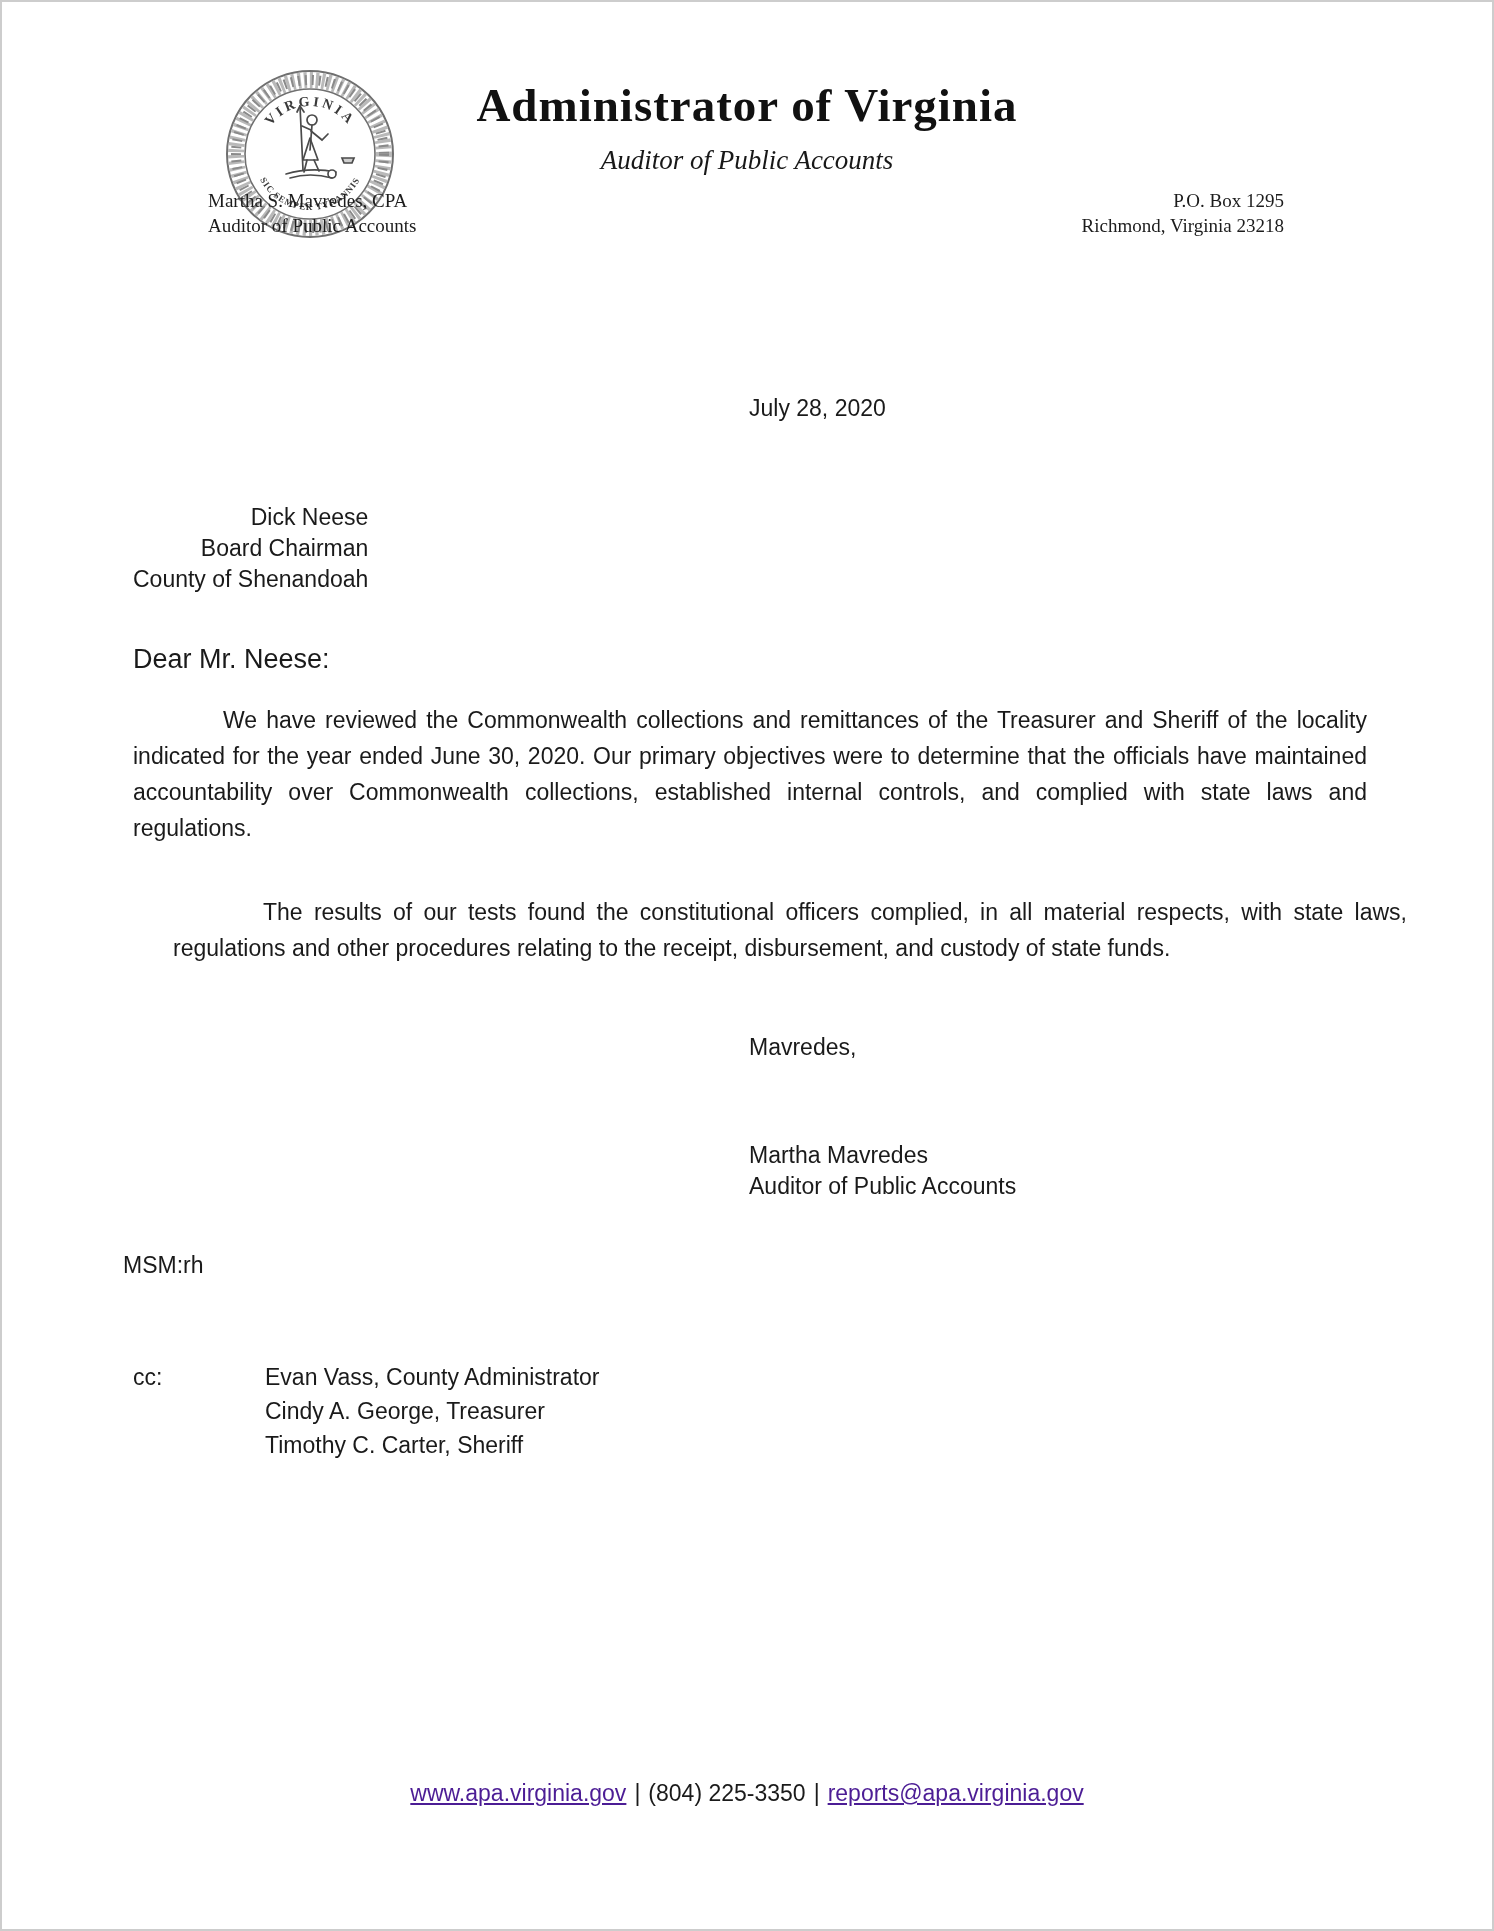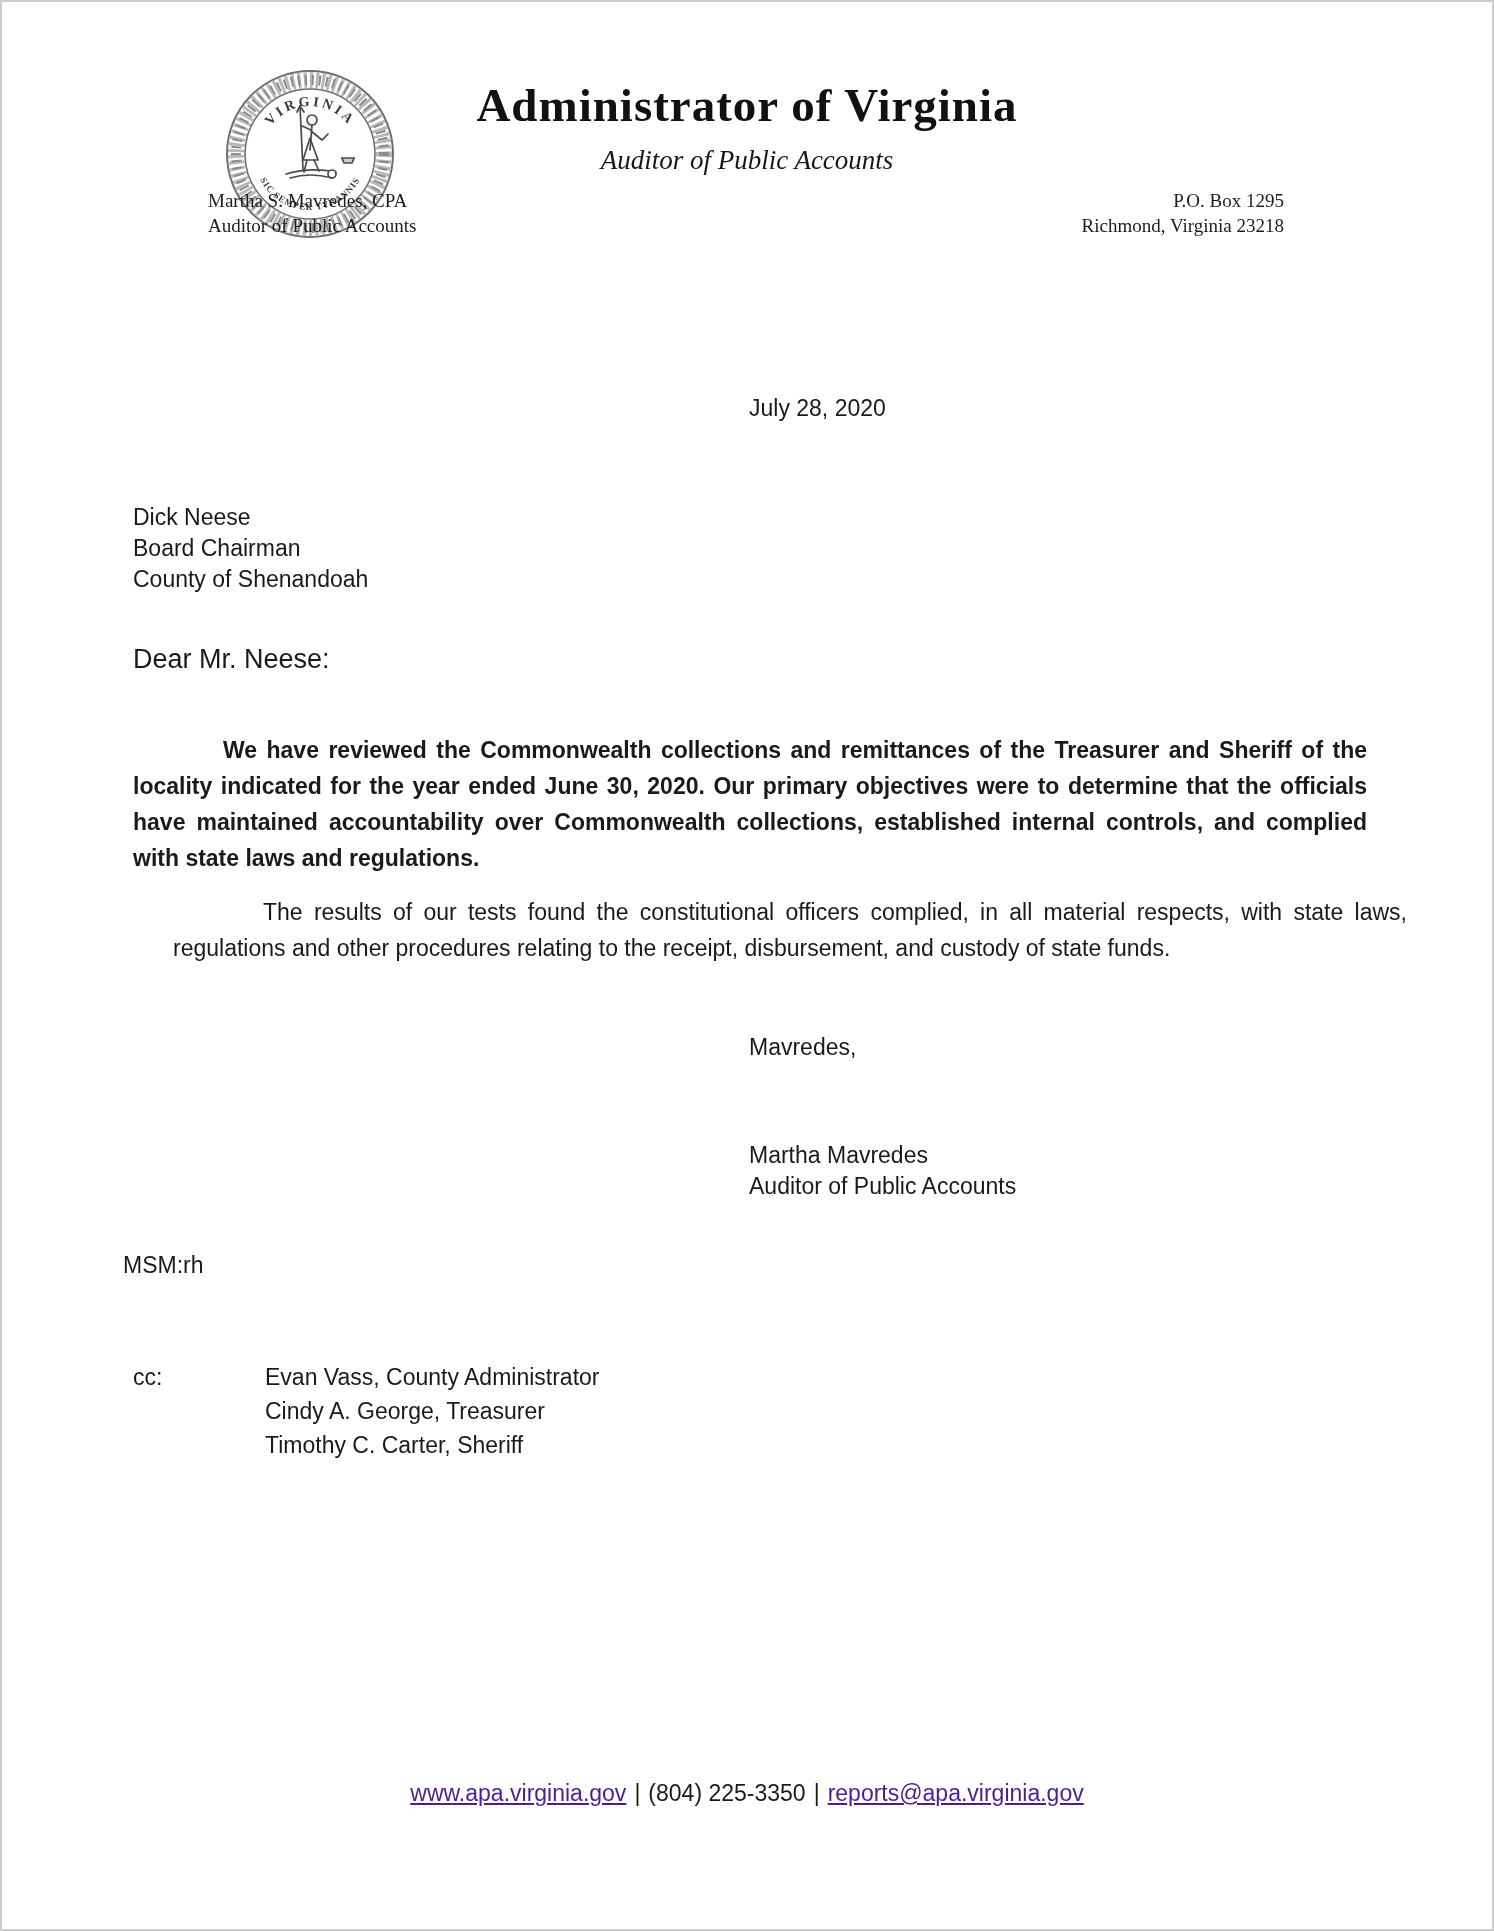--- a/index.html
+++ b/index.html
@@ -51,32 +51,32 @@
   .contact-right {
     position: absolute;
     right: 208px; top: 186px;
     text-align: right;
     font-family: "Liberation Serif", serif;
     font-size: 19px;
     line-height: 25px;
     color: #1c1c1c;
   }
   .letter-date   { position: absolute; left: 747px; top: 393px; font-size: 23px; }
-  .recipient     { position: absolute; left: 131px; top: 500px; font-size: 23px; line-height: 31px; }
+  .recipient     { position: absolute; left: 131px; top: 500px; font-size: 23px; line-height: 31px; text-align: right; }
   .salutation    { position: absolute; left: 131px; top: 642px; font-size: 27px; }
   .para {
     position: absolute;
     left: 131px;
     width: 1234px;
     font-size: 23px;
     line-height: 36px;
     text-align: justify;
     text-indent: 90px;
   }
-  .para-1 { top: 730px; font-weight: bold; }
+  .para-1 { top: 700px; }
   .para-2 { top: 892px; margin-left: 40px; }
   .closing        { position: absolute; left: 747px; top: 1032px; font-size: 23px; }
   .signature      { position: absolute; left: 747px; top: 1138px; font-size: 23px; line-height: 31px; }
   .typist-ref     { position: absolute; left: 121px; top: 1250px; font-size: 23px; }
   .cc-block {
     position: absolute;
     left: 131px; top: 1358px;
     display: grid;
     grid-template-columns: 95px auto;
     font-size: 23px;

